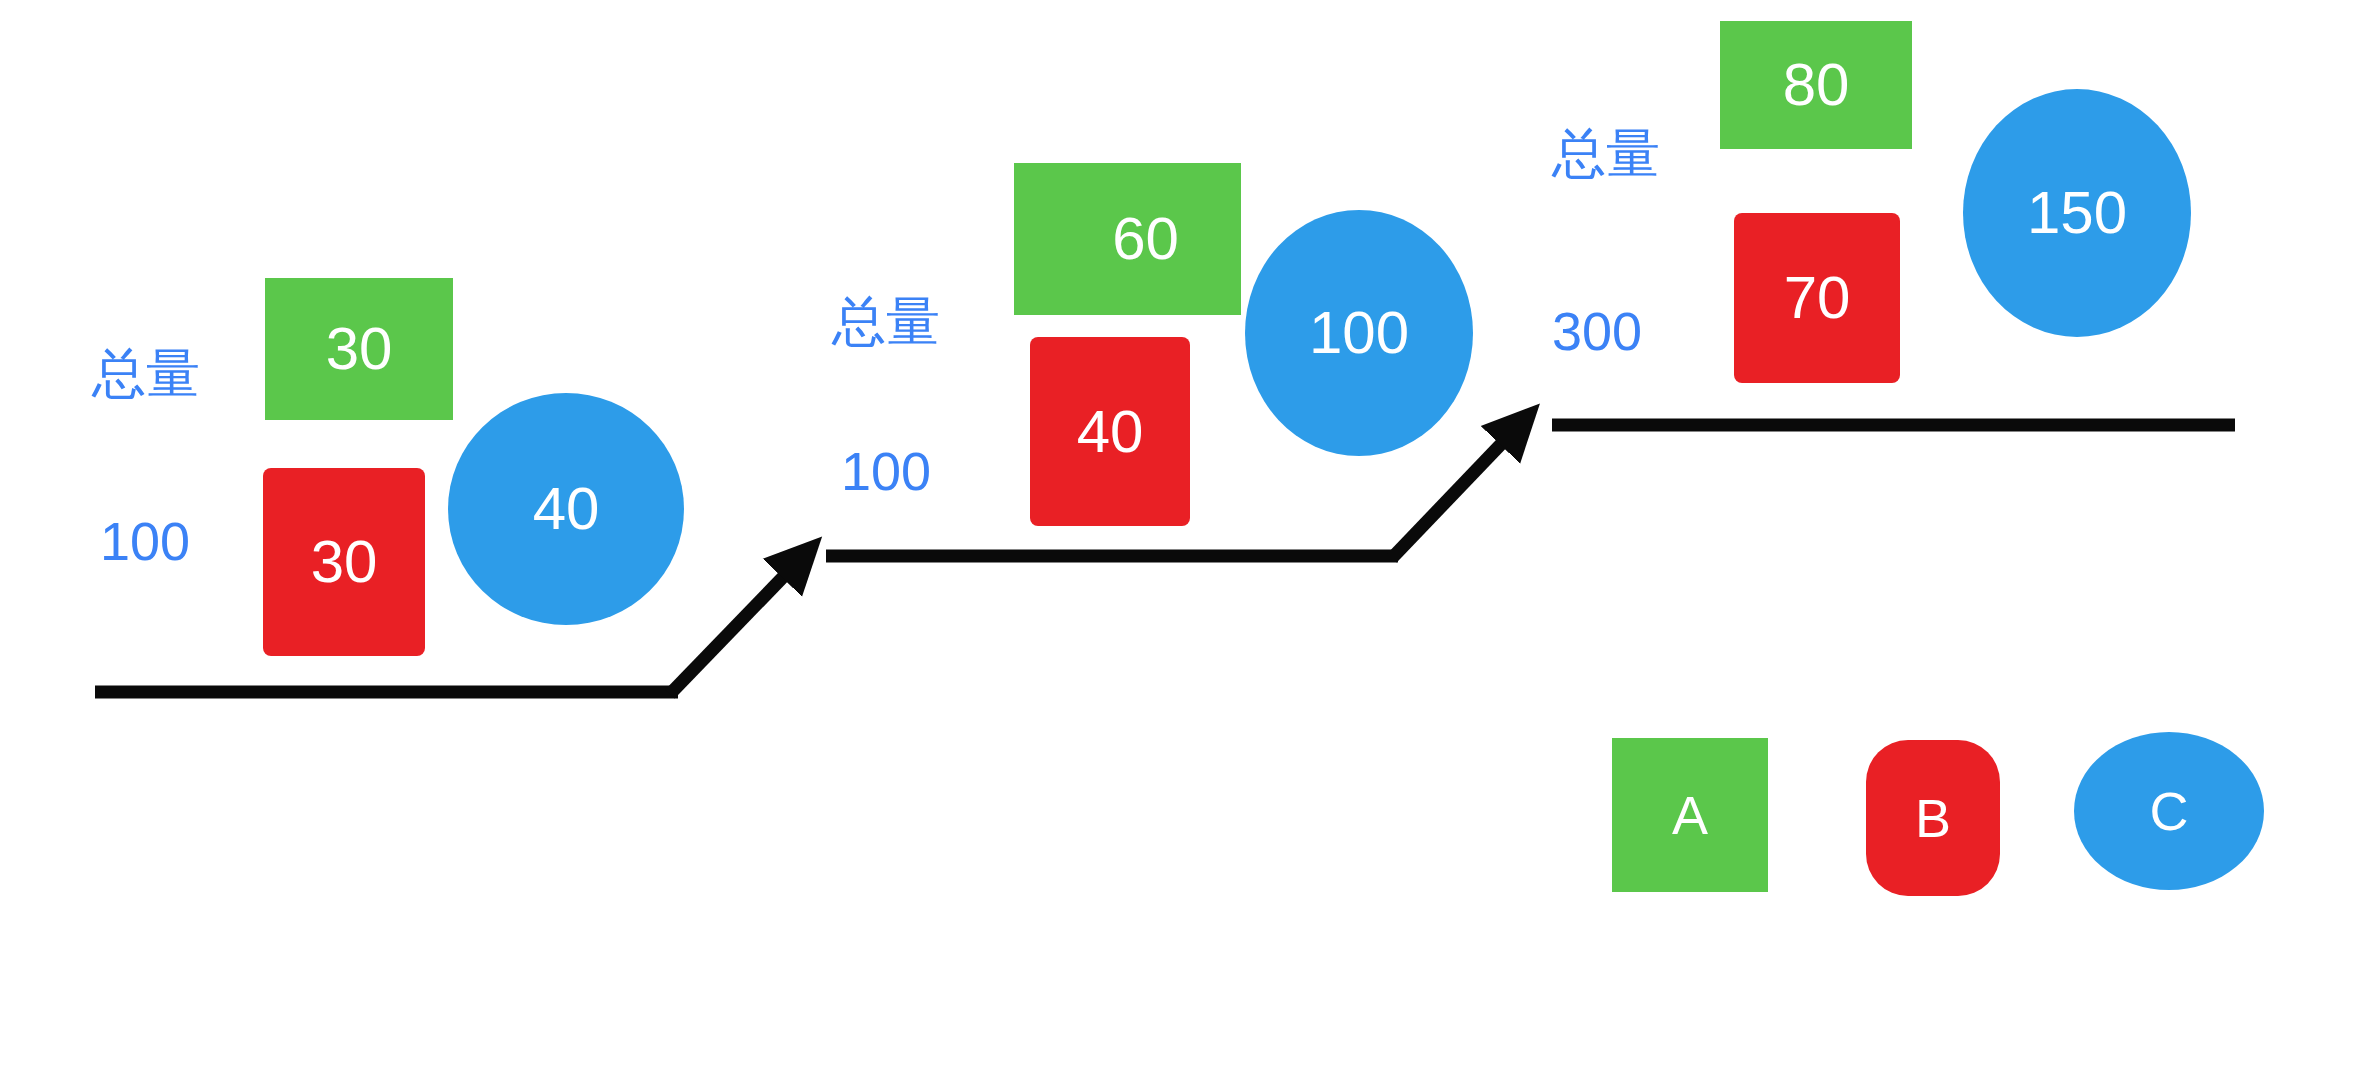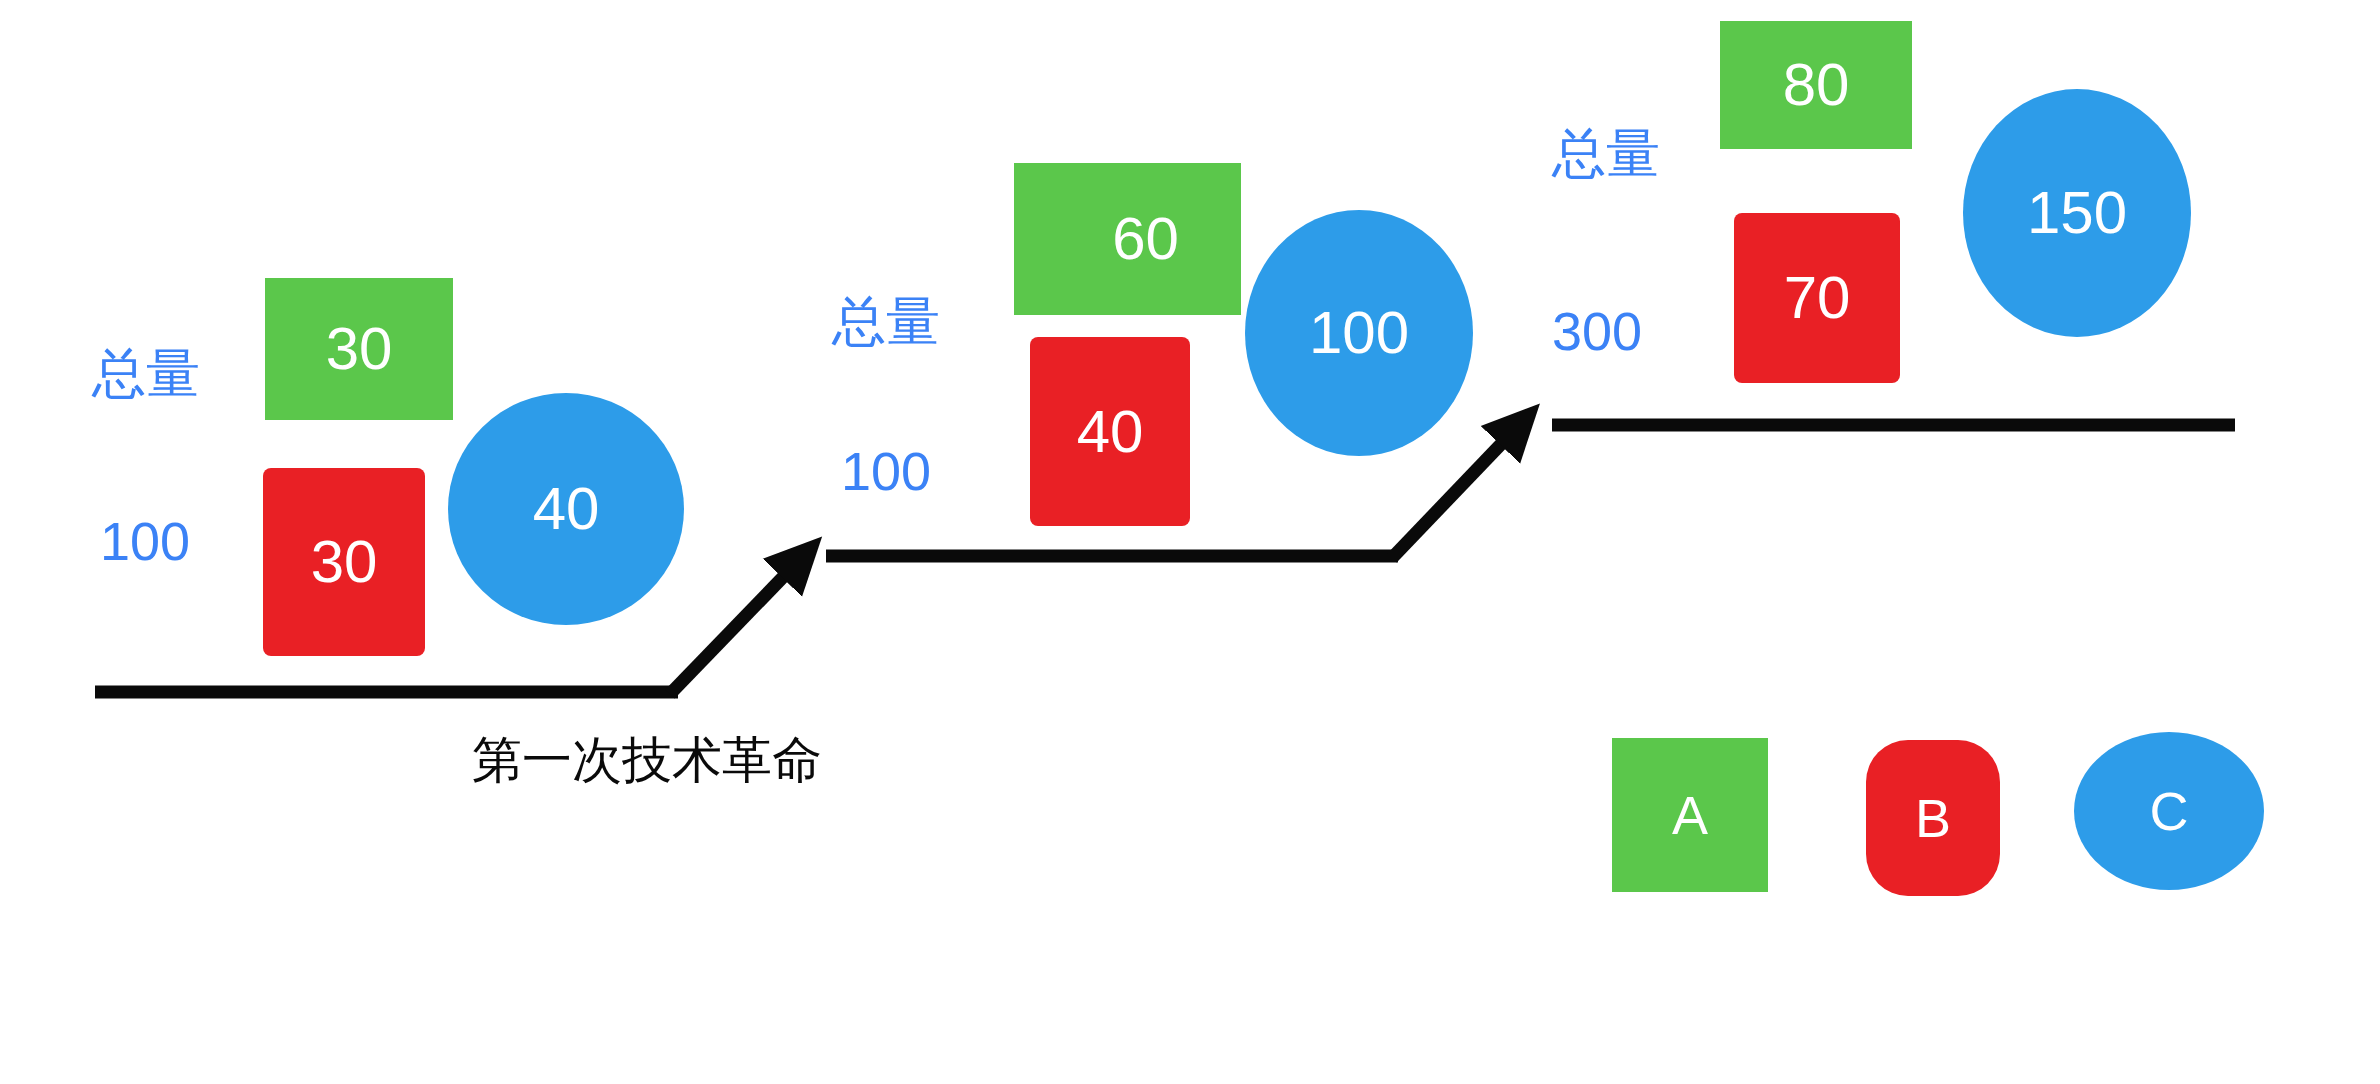--- a/index.html
+++ b/index.html
@@ -90,21 +90,20 @@
   <div class="shape s3a" style="background-color: rgb(91, 199, 75);">
     <span>80</span>
   </div>
   <div class="shape rounded s3b" style="background-color: rgb(233, 32, 37);">
     <span>70</span>
   </div>
   <div class="shape ellipse s3c" style="background-color: rgb(45, 156, 233);">
     <span>150</span>
   </div>
 
-  <div class="trans-label lab1">第一次技术革命</div>
 
   <div class="legend-shape lgA" style="background-color: rgb(91, 199, 75);">
     <span>A</span>
   </div>
   <div class="legend-shape lgB" style="background-color: rgb(233, 32, 37);">
     <span>B</span>
   </div>
   <div class="legend-shape lgC" style="background-color: rgb(45, 156, 233);">
     <span>C</span>
   </div>

